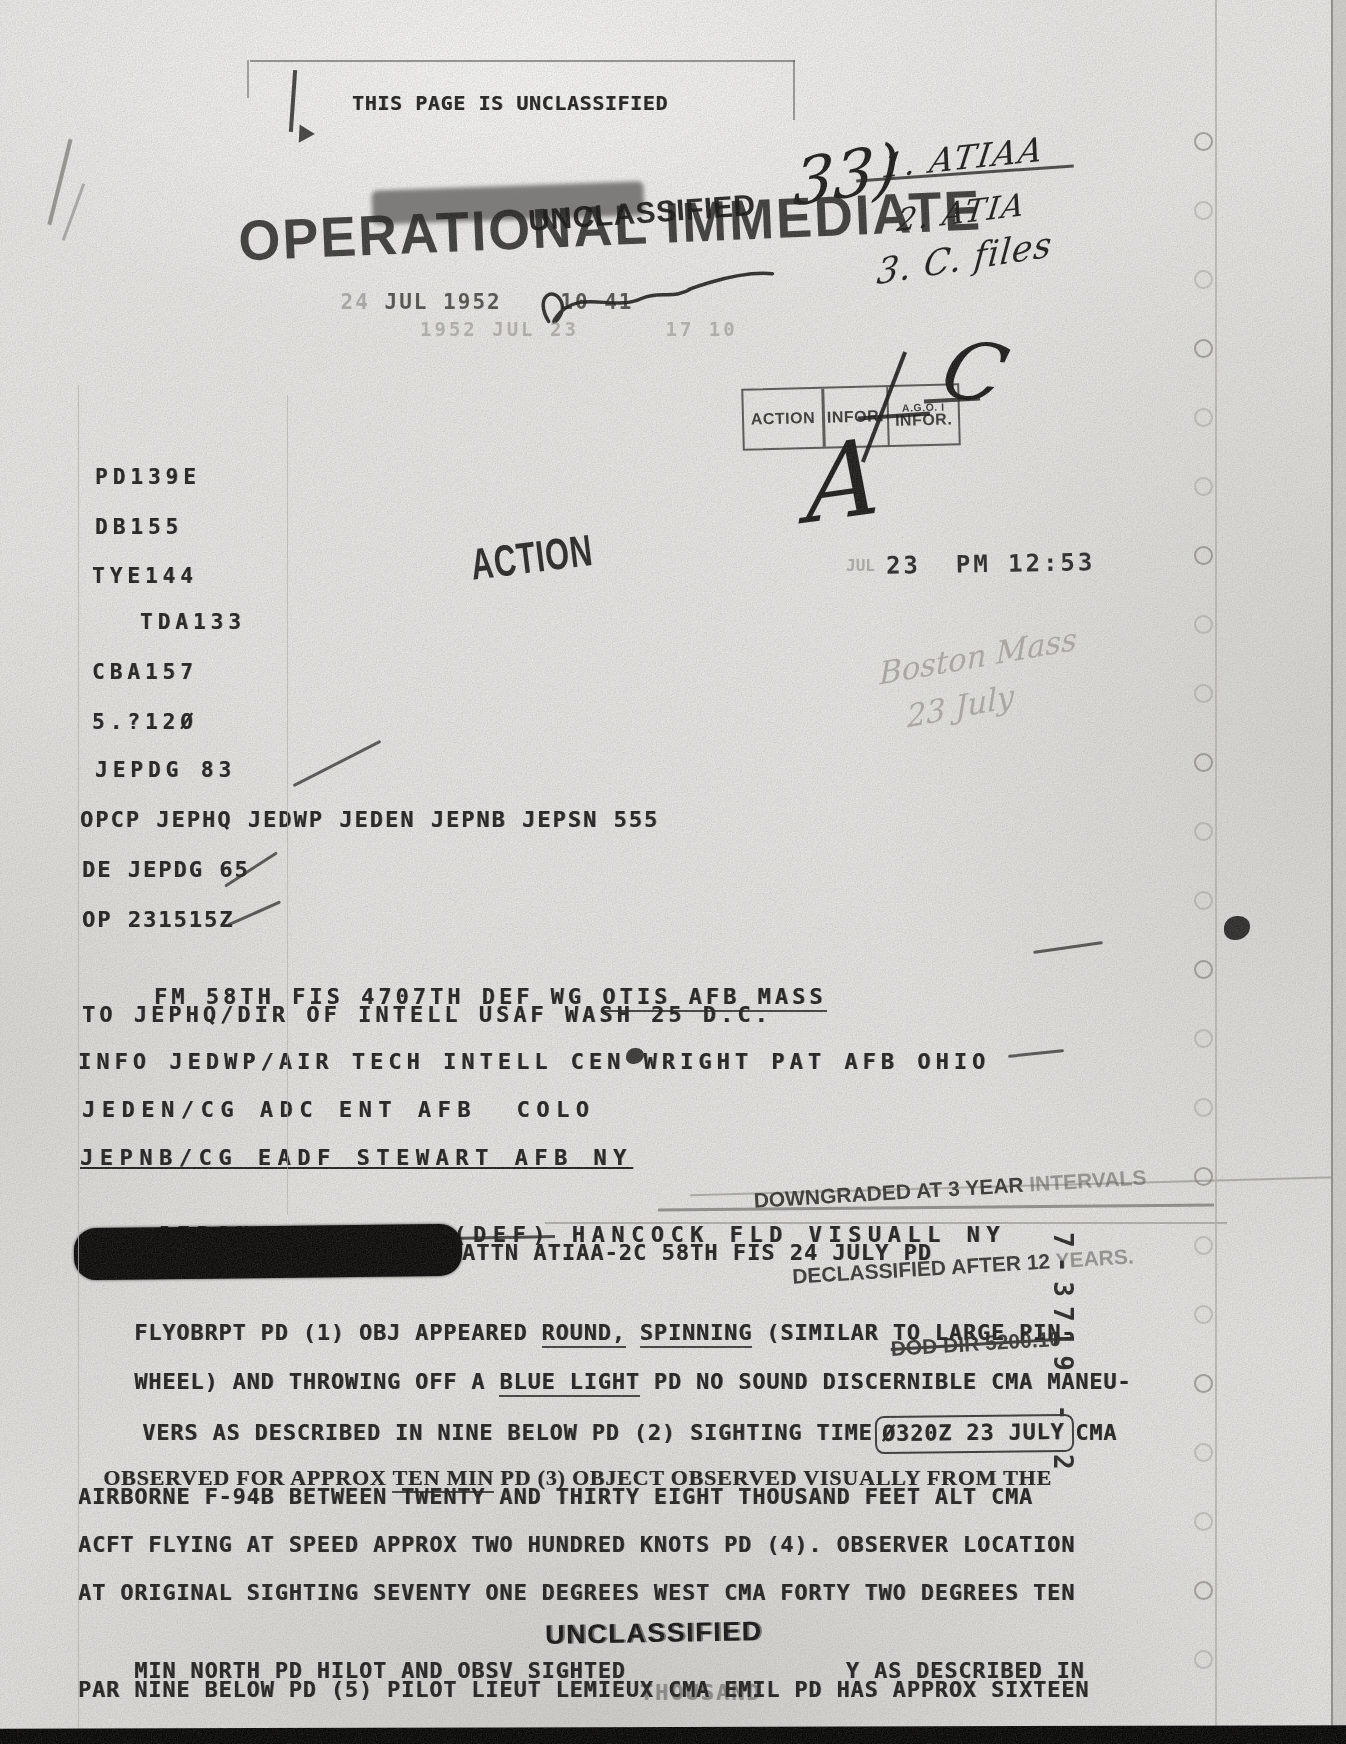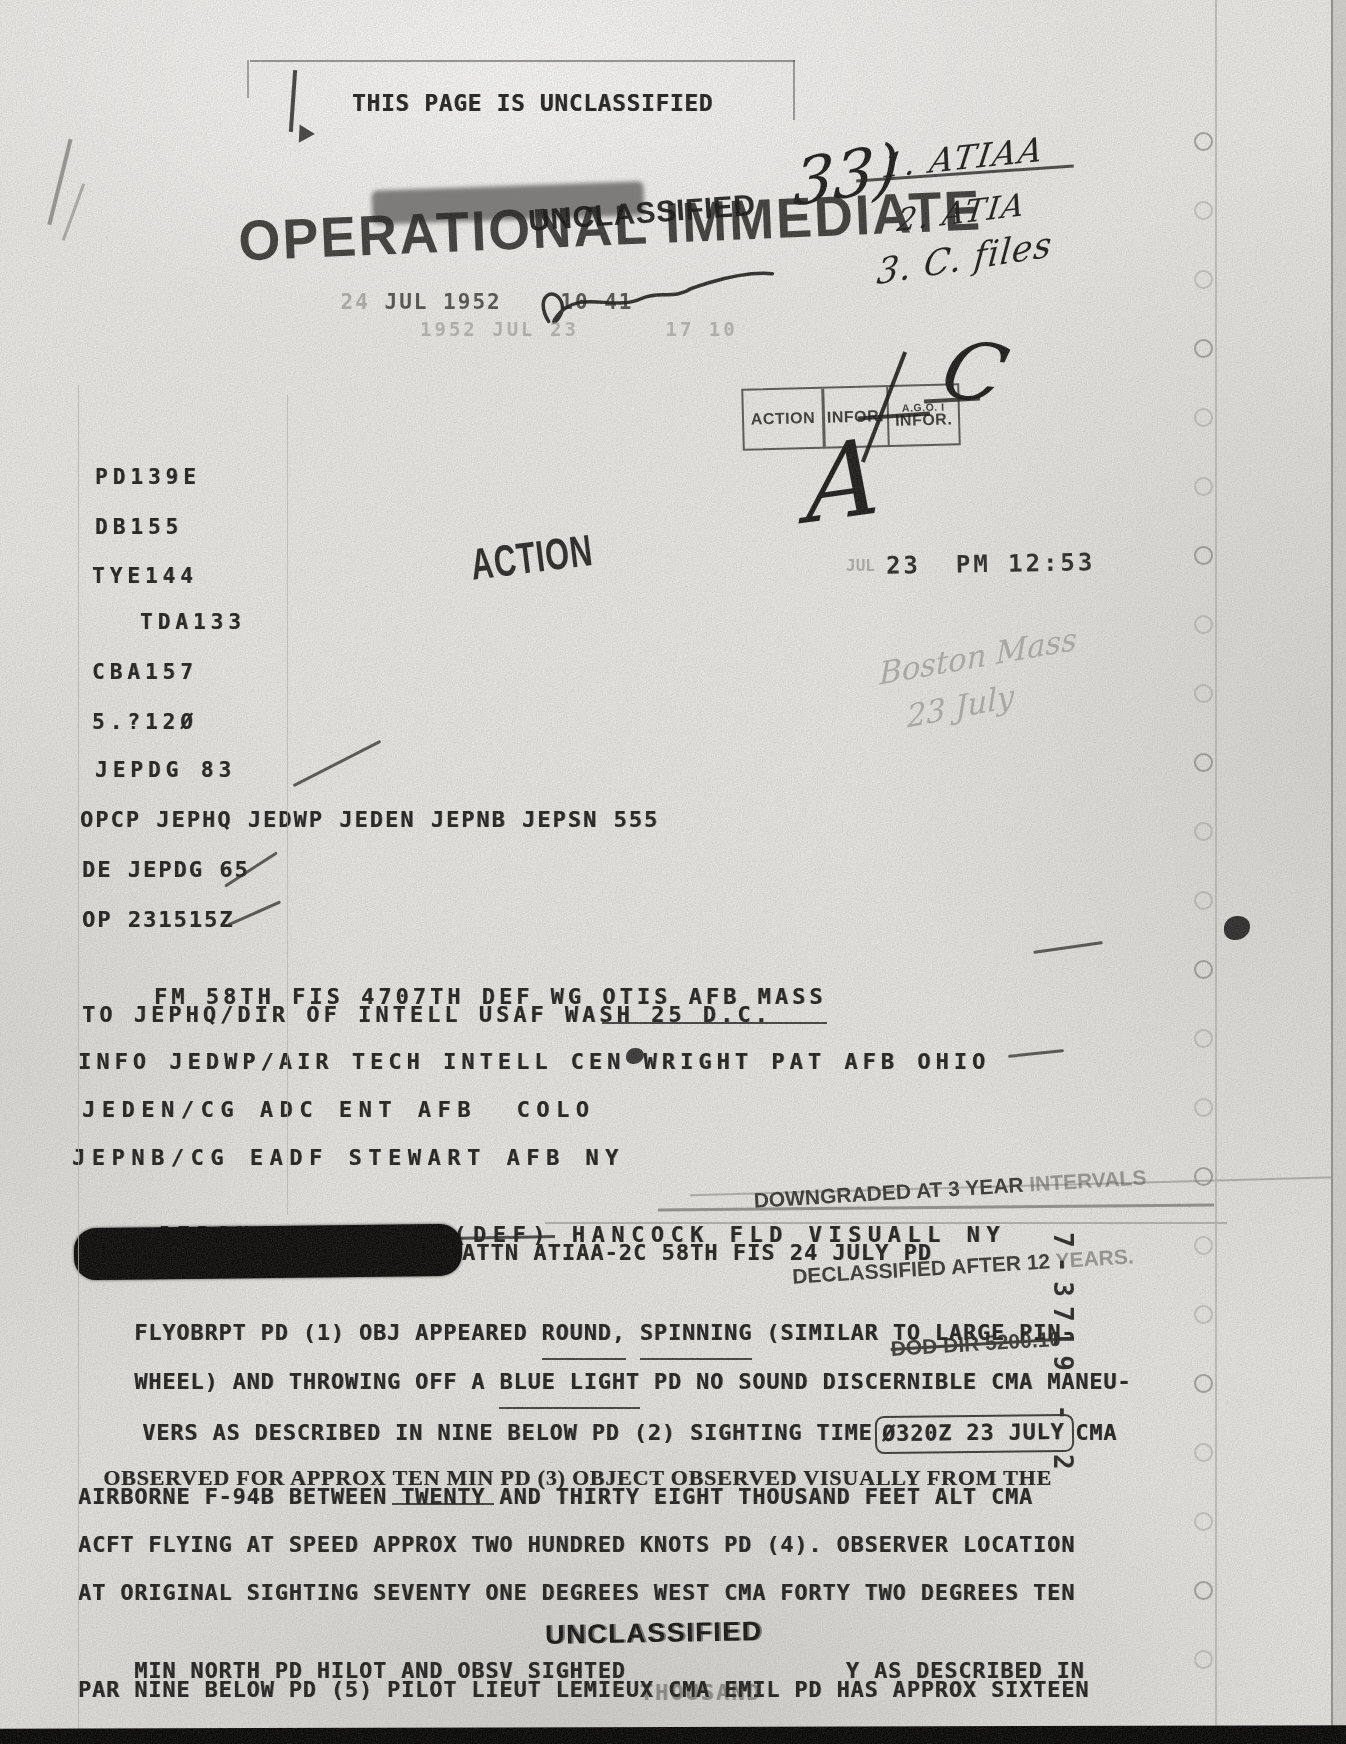--- a/index.html
+++ b/index.html
@@ -10,21 +10,21 @@
       radial-gradient(ellipse 700px 900px at 101% 42%, rgba(110,108,100,.14), rgba(110,108,100,0) 70%),
       radial-gradient(ellipse 1000px 500px at 45% 99%, rgba(120,118,110,.18), rgba(120,118,110,0) 72%),
       radial-gradient(ellipse 500px 700px at 0% 60%, rgba(130,128,120,.12), rgba(130,128,120,0) 70%),
       linear-gradient(#e7e6e3,#e2e1de);}
   .abs{position:absolute;}
   
   .tw{position:absolute;white-space:pre;font-weight:bold;font-size:22px;line-height:30px;
       letter-spacing:.8px;color:#22211f;text-shadow:.6px 0 0 rgba(34,33,31,.55);}
   .ls2{letter-spacing:2px;} .ls4{letter-spacing:4px;} .ls5{letter-spacing:5px;} .ls65{letter-spacing:6.5px;}
   .codes{letter-spacing:5px;font-size:21px;}
-  .u{border-bottom:2.5px solid rgba(40,39,36,.85);padding-bottom:13px;}
+  .u{border-bottom:2.5px solid rgba(40,39,36,.85);padding-bottom:1px;}
   .boxed{border:2.5px solid rgba(40,39,37,.9);border-radius:9px;padding:1px 7px 3px 5px;margin:0 2px;display:inline-block;transform:rotate(-.6deg);}
   .strike{position:relative;}
   .strike::after{content:"";position:absolute;left:-3px;right:-3px;top:54%;height:3px;background:rgba(35,34,32,.8);transform:rotate(-1deg);}
   .gap{display:inline-block;width:206px;}
   .gap-text{position:absolute;opacity:.4;letter-spacing:2px;}
   
   .stamp{position:absolute;font-family:"Liberation Sans",sans-serif;font-weight:bold;}
   .priority{font-size:54px;letter-spacing:2px;color:rgba(28,27,25,.84);transform:rotate(-2.4deg) scaleY(1.05);white-space:pre;}
   .unctop{font-size:30px;color:rgba(20,20,18,.92);transform:rotate(-4deg);letter-spacing:.5px;}
   .uncmid{font-size:27px;letter-spacing:1.5px;color:#161513;transform:rotate(-1deg);text-shadow:2px 0 0 rgba(22,21,19,.5);}
@@ -57,21 +57,21 @@
 <body>
 
 <div id="page">
 
   <div class="vline" style="left:250px;top:60px;width:545px;height:2px;opacity:.55;background:#4a4846;"></div>
   <div class="vline" style="left:793px;top:60px;width:2px;height:60px;opacity:.5;background:#4a4846;"></div>
   <div class="vline" style="left:247px;top:60px;width:2px;height:38px;opacity:.45;background:#4a4846;"></div>
   <div class="vline" style="left:291px;top:70px;width:4px;height:62px;background:#262523;opacity:.85;transform:rotate(4deg);"></div>
   <div class="abs" style="left:294px;top:128px;width:0;height:0;border-left:9px solid transparent;border-right:9px solid transparent;border-top:16px solid #262523;transform:rotate(32deg);opacity:.85;"></div>
 
-  <div class="tw" style="left:352px;top:88px;font-size:23px;letter-spacing:.6px;">THIS PAGE IS UNCLASSIFIED</div>
+  <div class="tw" style="left:352px;top:88px;font-size:20px;letter-spacing:.6px;">THIS PAGE IS UNCLASSIFIED</div>
 
   <div class="vline" style="left:58px;top:138px;width:4px;height:88px;background:#55534f;opacity:.55;transform:rotate(14deg);"></div>
   <div class="vline" style="left:72px;top:182px;width:3px;height:60px;background:#55534f;opacity:.4;transform:rotate(20deg);"></div>
 
   <div class="abs" style="left:372px;top:186px;width:272px;height:34px;background:#21201e;opacity:.55;filter:blur(2px);transform:rotate(-2deg);border-radius:6px;"></div>
   <div class="stamp priority" style="left:238px;top:194px;">OPERATIONAL IMMEDIATE</div>
   <div class="stamp unctop" style="left:528px;top:196px;">UNCLASSIFIED</div>
 
   <div class="datestamp abs" style="left:282px;top:266px;font-size:21px;letter-spacing:2px;color:#45433f;opacity:.9;">
     <span style="opacity:.4;">24</span><span> JUL 1952    10 41</span>
@@ -125,21 +125,21 @@
 
   <div class="tw ls2" style="left:80px;top:805px;">OPCP JEPHQ JEDWP JEDEN JEPNB JEPSN 555</div>
   <div class="tw ls2" style="left:82px;top:855px;">DE JEPDG 65</div>
   <div class="tw ls2" style="left:82px;top:905px;">OP 231515Z</div>
   <div class="tw ls4" style="left:85px;top:952px;">
     <span>FM 58TH FIS 4707TH DEF WG </span><span class="u">OTIS AFB MASS</span>
   </div>
   <div class="tw ls4" style="left:82px;top:1000px;">TO JEPHQ/DIR OF INTELL USAF WASH 25 D.C.</div>
   <div class="tw ls5" style="left:78px;top:1047px;">INFO JEDWP/AIR TECH INTELL CEN WRIGHT PAT AFB OHIO</div>
   <div class="tw ls65" style="left:82px;top:1095px;">JEDEN/CG ADC ENT AFB  COLO</div>
-  <div class="tw ls65" style="left:72px;top:1143px;">JEPNB/CG EADF STEWART AFB NY</div>
+  <div class="tw ls65" style="left:80px;top:1143px;text-decoration:underline;">JEPNB/CG EADF STEWART AFB NY</div>
   <div class="tw ls65" style="left:78px;top:1190px;">
     <span>JEPSN/CG 32 AD </span><span class="strike">(DEF)</span><span> HANCOCK FLD VISUALL NY</span>
   </div>
 
   <div class="hline" style="left:690px;top:1185px;width:660px;height:2px;background:#8d8a84;opacity:.6;transform:rotate(-1.6deg);"></div>
   <div class="hline" style="left:658px;top:1206px;width:556px;height:3px;background:#413f3c;opacity:.5;transform:rotate(-.5deg);"></div>
   <div class="hline" style="left:545px;top:1222px;width:682px;height:2px;background:#8a8781;opacity:.55;"></div>
   <div class="downgrade">
     <div><span>DOWNGRADED AT 3 YEAR </span><span class="faint">INTERVALS</span></div>
     <div style="margin-left:34px;"><span>DECLASSIFIED AFTER 12 </span><span class="faint">YEARS.</span></div>

